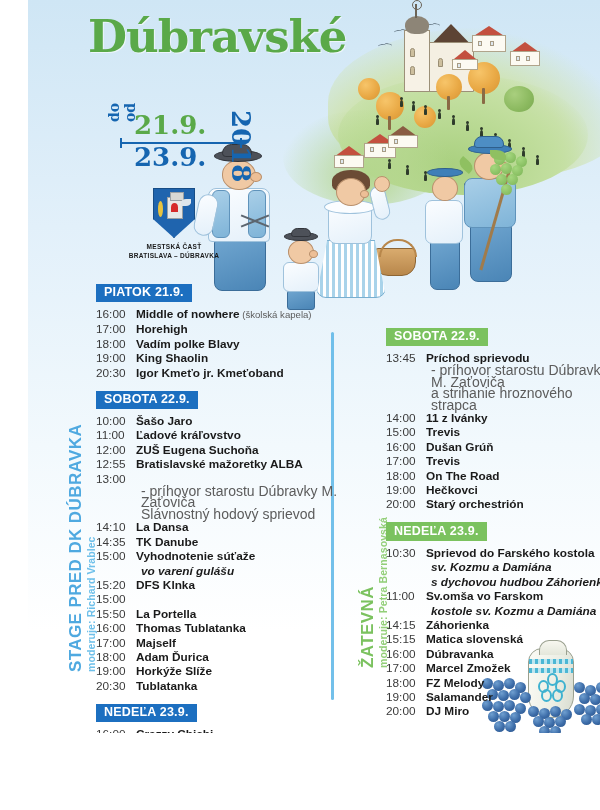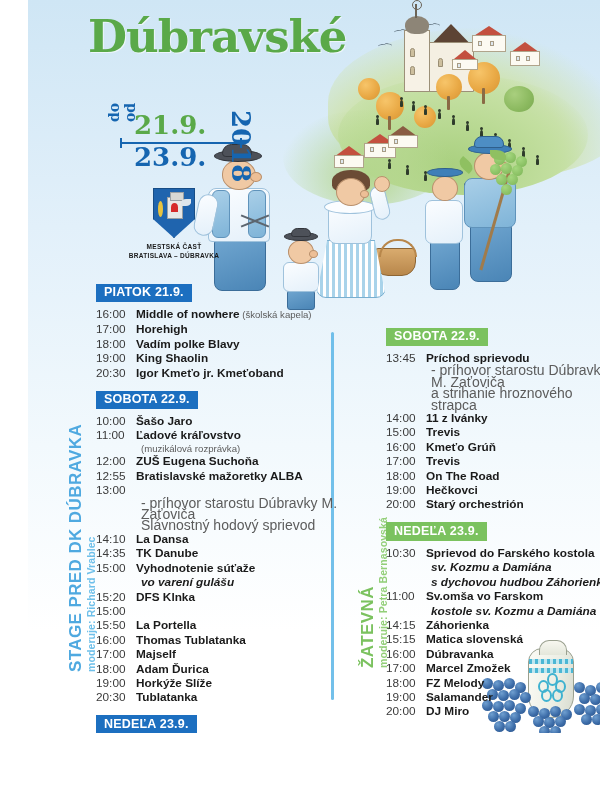--- a/index.html
+++ b/index.html
@@ -603,21 +603,20 @@
         </div></div>
       <div class="sect"><div class="sect-badge badge-blue">SOBOTA 22.9.</div><div class="rows">
           <div class="row">
             <div class="time">10:00</div>
             <div class="ev"><span>Šašo Jaro</span></div>
           </div>
           <div class="row">
             <div class="time">11:00</div>
             <div class="ev"><span>Ľadové kráľovstvo</span></div>
           </div>
-          <div class="subrow">(muzikálová rozprávka)</div>
           <div class="row">
             <div class="time">12:00</div>
             <div class="ev"><span>ZUŠ Eugena Suchoňa</span></div>
           </div>
           <div class="row">
             <div class="time">12:55</div>
             <div class="ev"><span>Bratislavské mažoretky ALBA</span></div>
           </div>
           <div class="row">
             <div class="time">13:00</div>
@@ -699,21 +698,21 @@
           <div class="row">
             <div class="time">14:00</div>
             <div class="ev"><span>11 z Ivánky</span></div>
           </div>
           <div class="row">
             <div class="time">15:00</div>
             <div class="ev"><span>Trevis</span></div>
           </div>
           <div class="row">
             <div class="time">16:00</div>
-            <div class="ev"><span>Kmeťo Grúň</span></div>
+            <div class="ev"><span>Dušan Grúň</span></div>
           </div>
           <div class="row">
             <div class="time">17:00</div>
             <div class="ev"><span>Trevis</span></div>
           </div>
           <div class="row">
             <div class="time">18:00</div>
             <div class="ev"><span>On The Road</span></div>
           </div>
           <div class="row">

